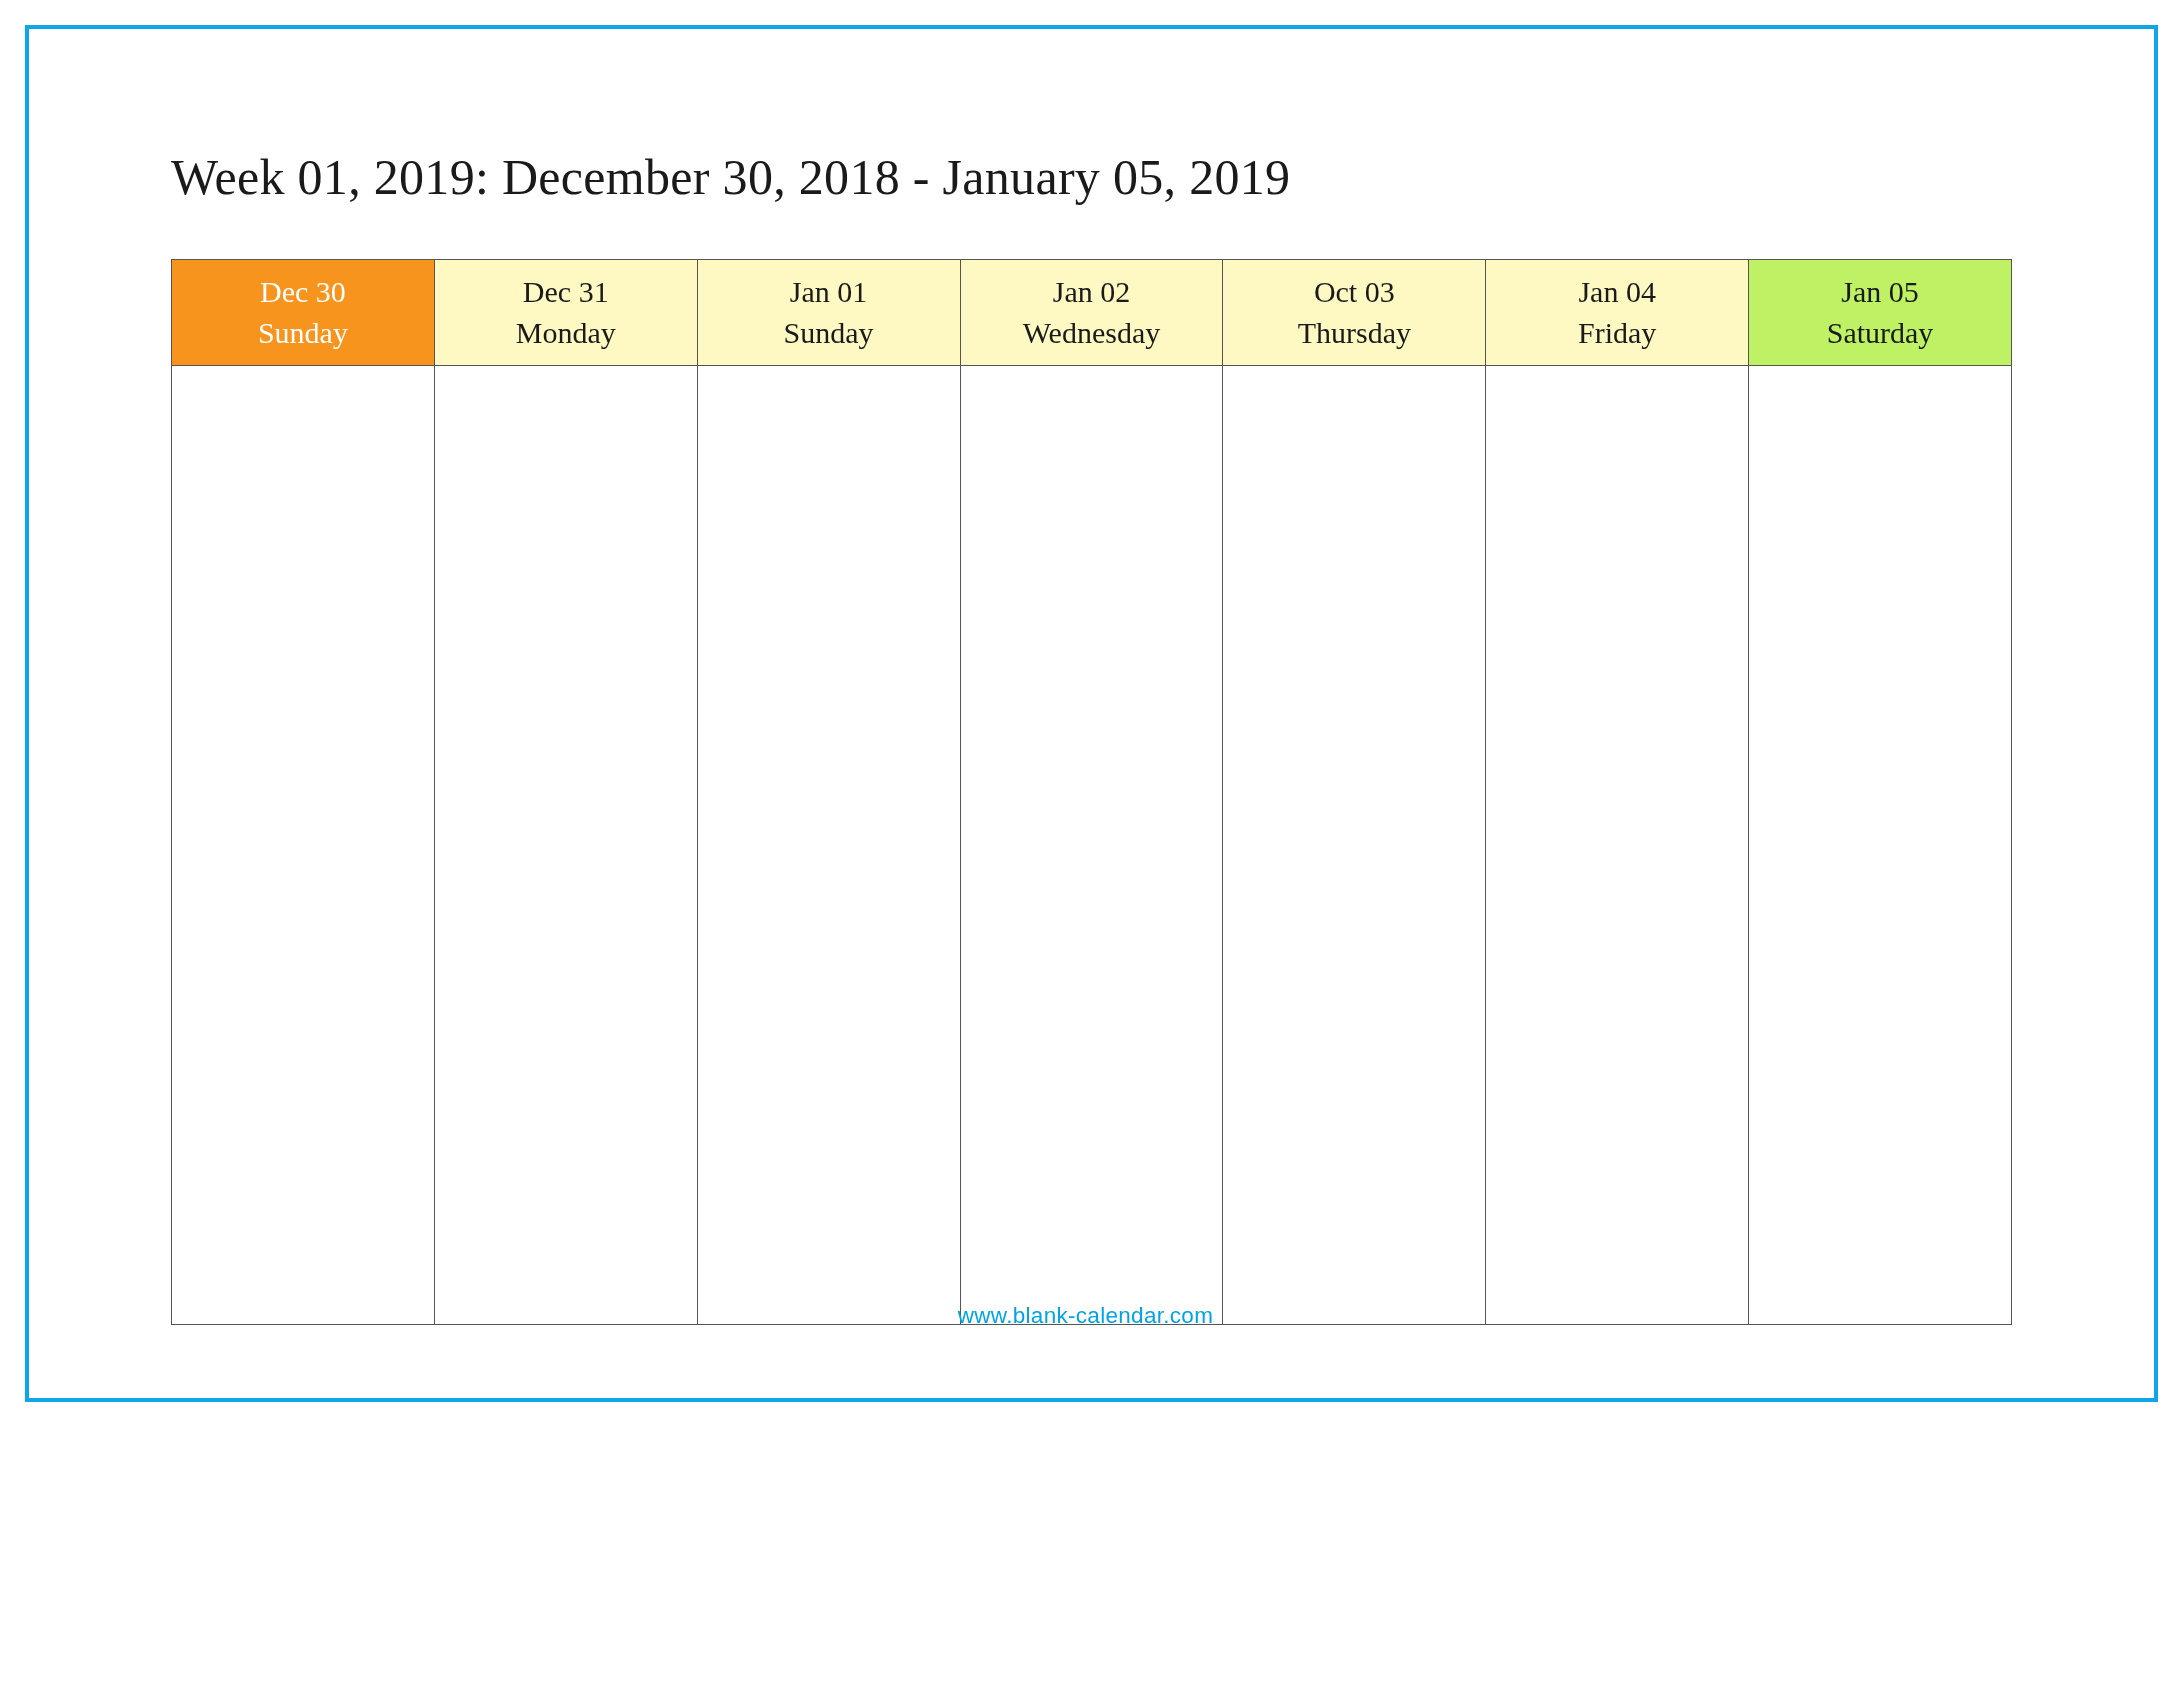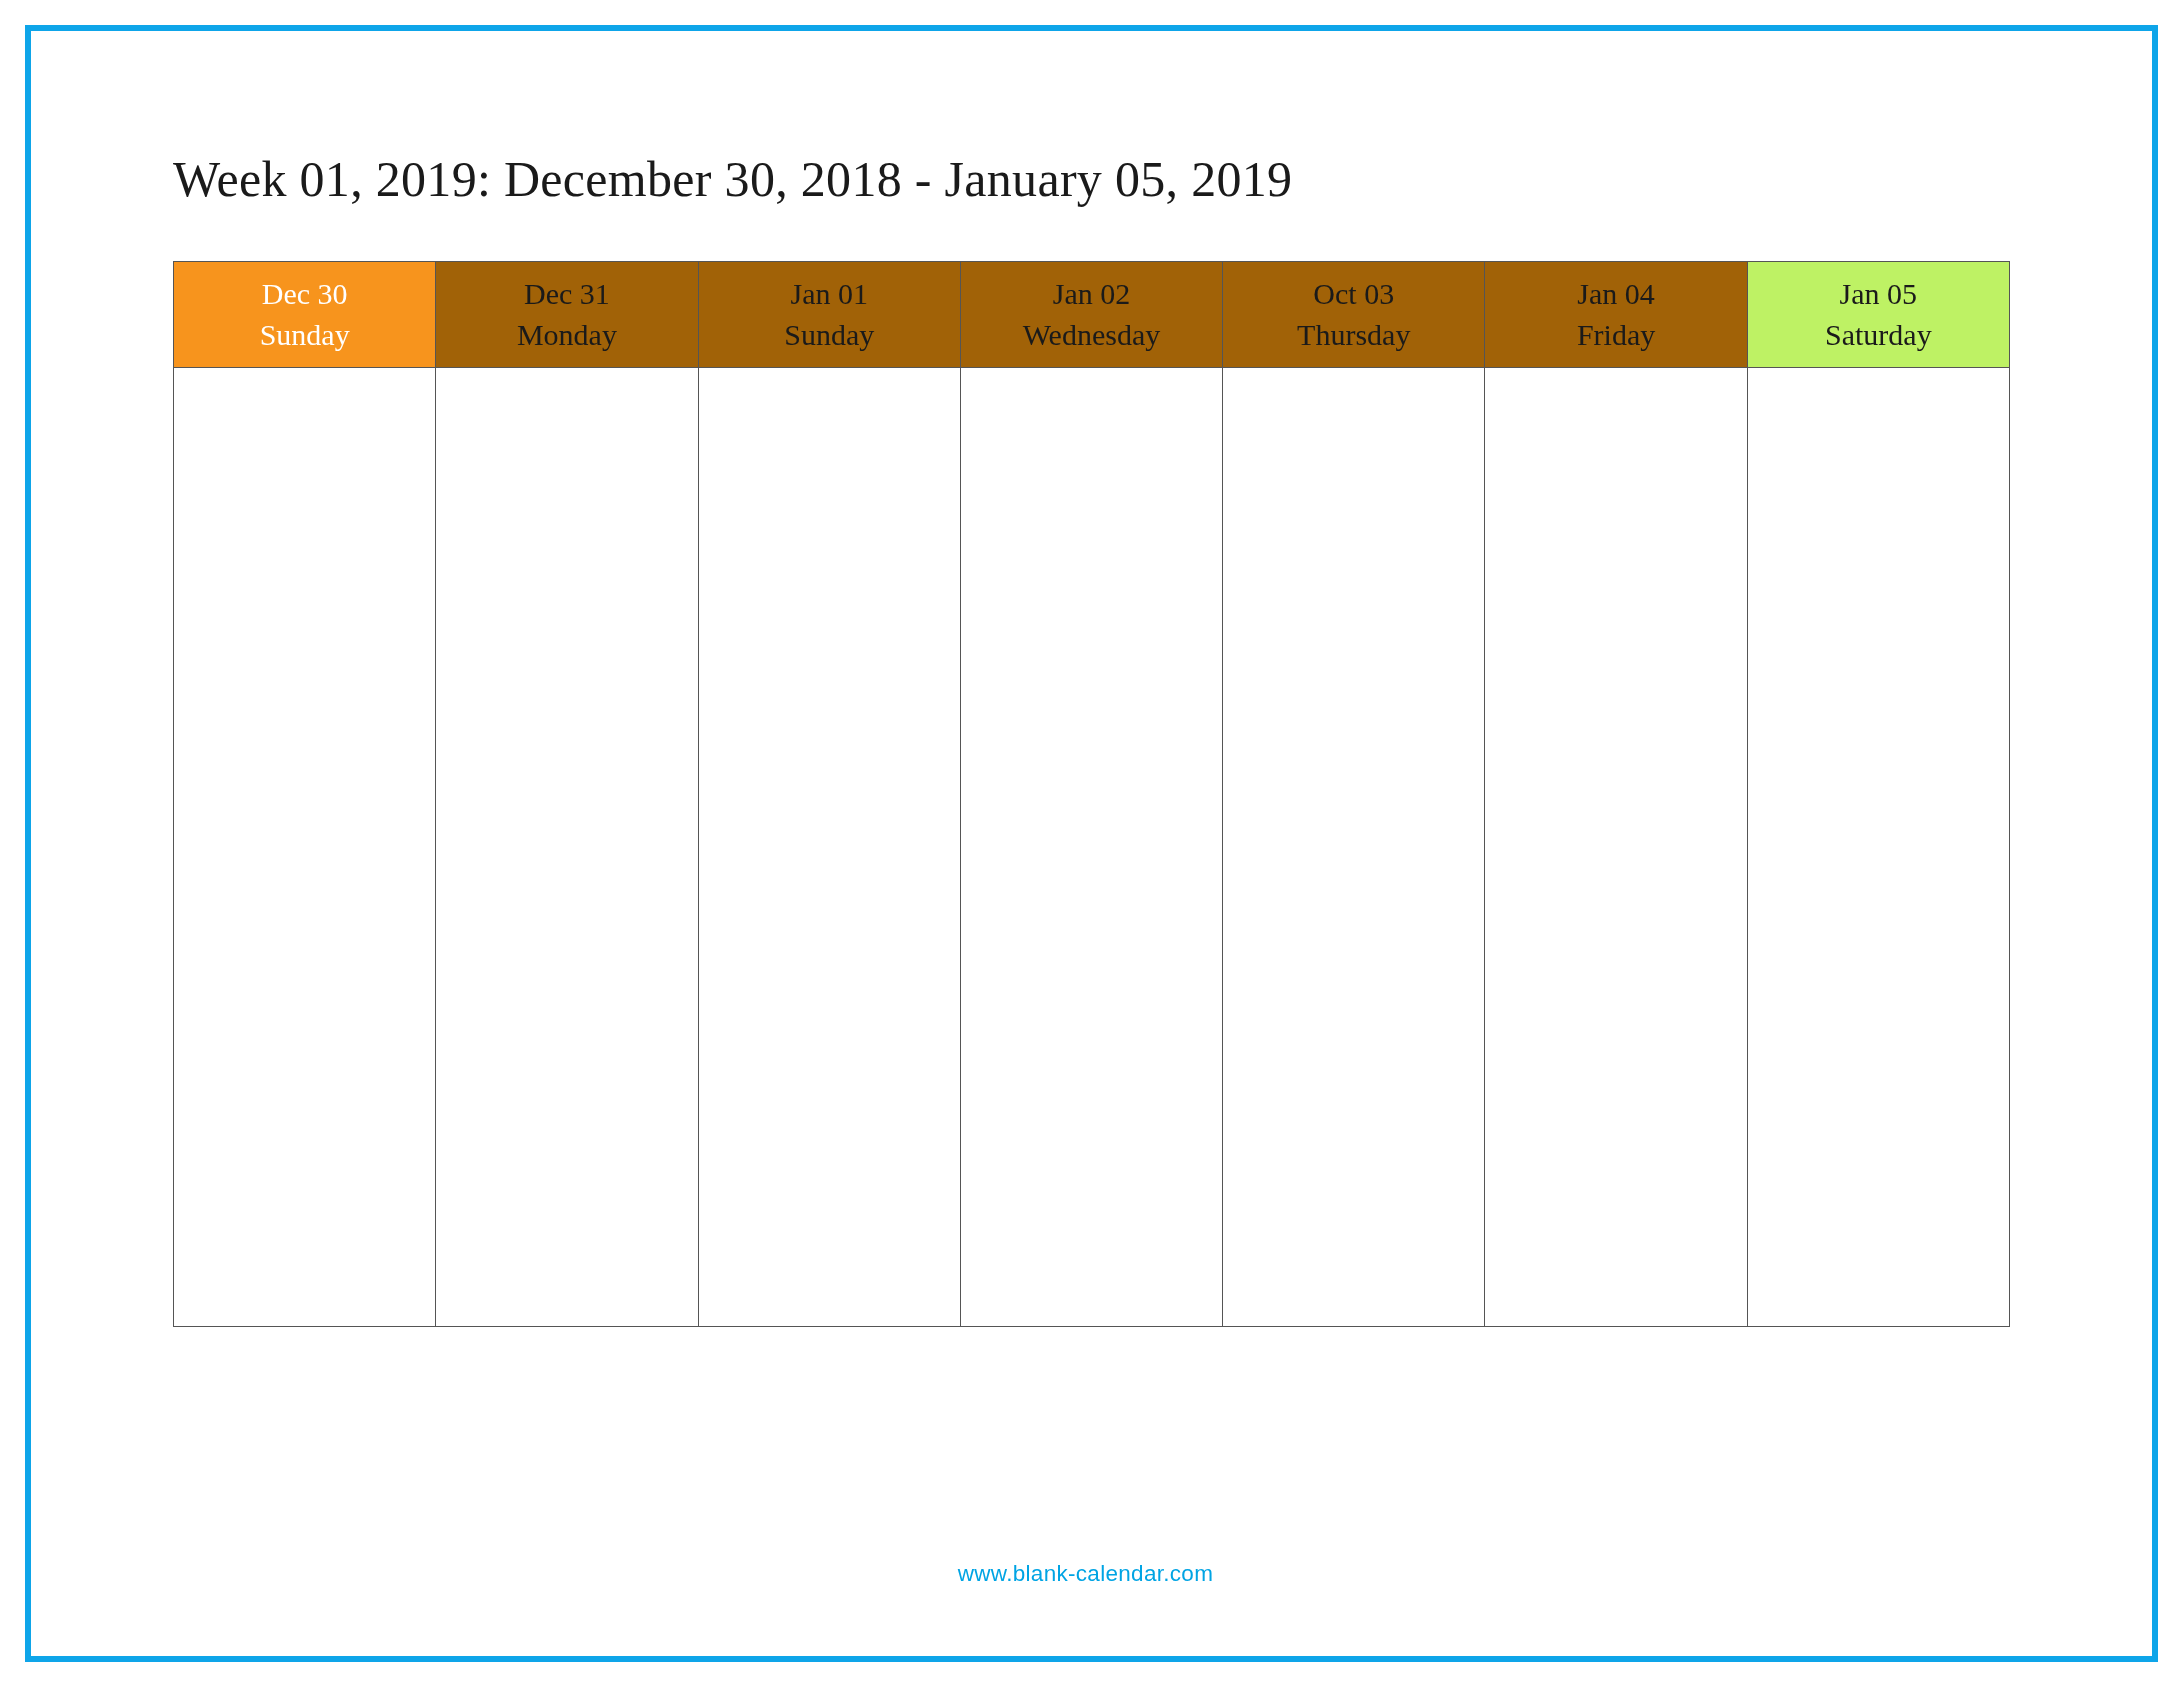--- a/index.html
+++ b/index.html
@@ -4,22 +4,22 @@
   <style>
     * { margin: 0; padding: 0; box-sizing: border-box; }
     html, body { width: 2183px; height: 1687px; }
     body { font-family: "Times New Roman", Times, serif; background: #ffffff; }
 
     .page-border {
       position: absolute;
       top: 25px;
       left: 25px;
       width: 2133px;
-      height: 1637px;
-      border: 6px solid #0ea5e9;
+      height: 1377px;
+      border: 4px solid #0ea5e9;
       background: #ffffff;
     }
 
     .content {
       position: absolute;
       top: 119px;
       left: 142px;
       right: 142px;
     }
 
@@ -49,21 +49,21 @@
       text-align: center;
       vertical-align: middle;
       padding: 6.6px 2.6px;
     }
     .cal-table td {
       height: 959px;
       vertical-align: top;
     }
 
     .hdr-sunday   { background: #f7941d; color: #ffffff; }
-    .hdr-weekday  { background: #a16207; color: #1a1a1a; font-family: Liberation Serif, serif; }
+    .hdr-weekday  { background: #fef9c3; color: #1a1a1a; font-family: Liberation Serif, serif; }
     .hdr-saturday { background: #bef264; color: #1a1a1a; }
 
     .footer-link {
       position: absolute;
       left: 0;
       right: 12px;
       bottom: 69px;
       text-align: center;
       font-family: Arial, Helvetica, sans-serif;
       font-size: 22.5px;

